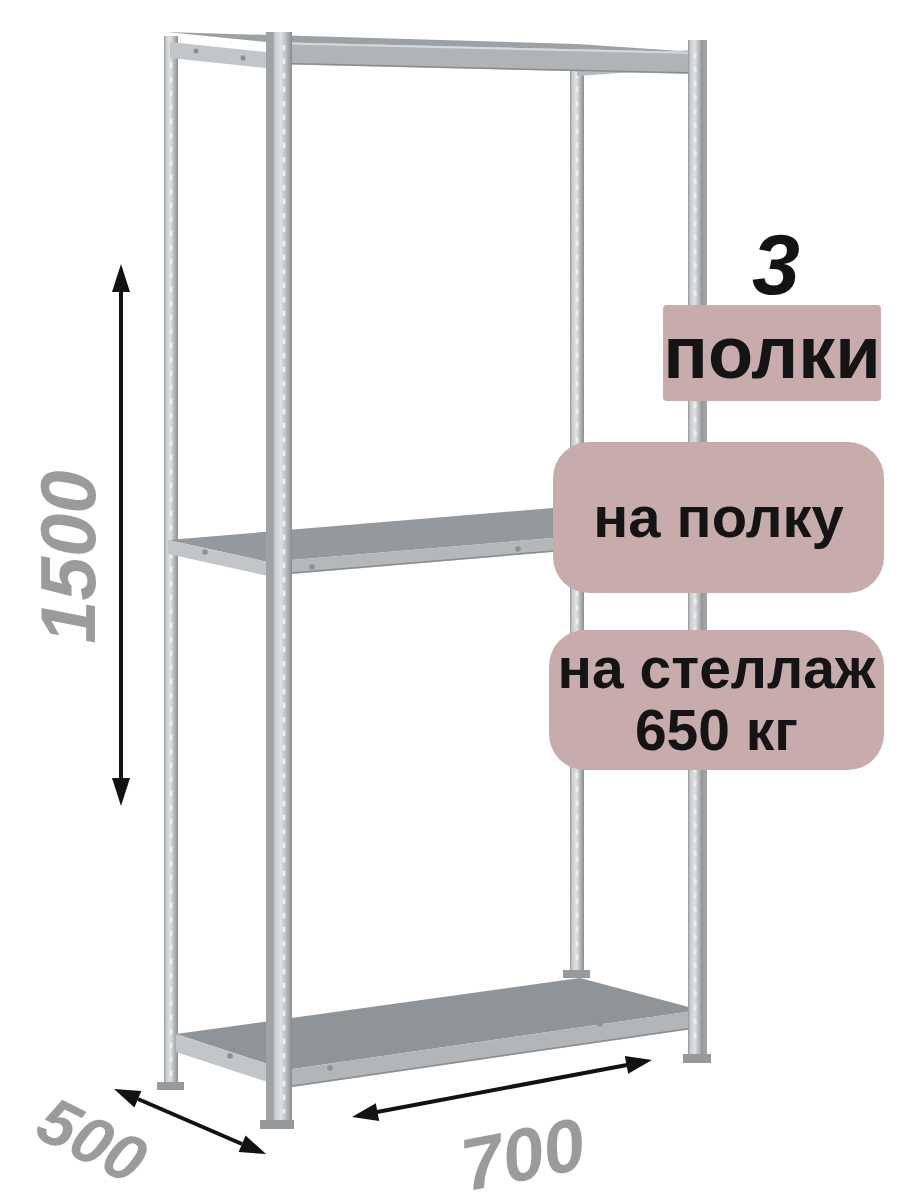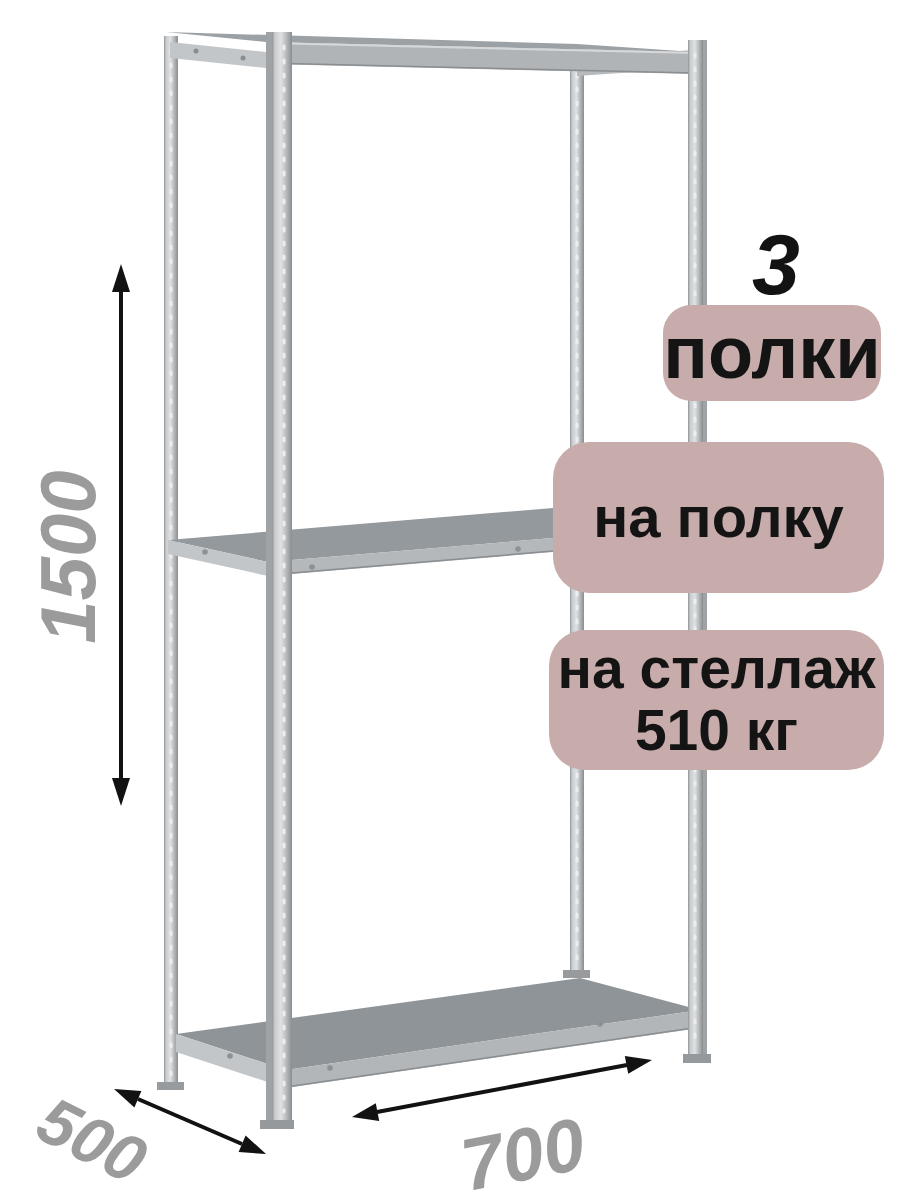--- a/index.html
+++ b/index.html
@@ -17,21 +17,21 @@
   #dim-width {left:423px;top:1117px;width:200px;height:76px;line-height:76px;font-size:74px;transform:rotate(-11deg);}
   #shelf-count-number{
     position:absolute;left:716px;top:219px;width:120px;height:90px;line-height:90px;
     text-align:center;font-size:86px;font-weight:bold;font-style:italic;color:#131313;
   }
   .badge{
     position:absolute;background:#c7acab;color:#141414;font-weight:bold;
     display:flex;flex-direction:column;align-items:center;justify-content:center;
     text-align:center;line-height:1.08;
   }
-  #badge-shelf-count{left:663px;top:305px;width:218px;height:96px;border-radius:28px;font-size:74px;}
+  #badge-shelf-count{left:663px;top:305px;width:218px;height:96px;border-radius:4px;font-size:74px;}
   #badge-per-shelf {left:553px;top:442px;width:331px;height:151px;border-radius:36px;font-size:58px;gap:24px;}
   #badge-per-rack  {left:549px;top:630px;width:335px;height:140px;border-radius:36px;font-size:57px;}
 </style>
 </head>
 <body>
 
 <div class="page">
 
   <svg width="900" height="1200" viewBox="0 0 900 1200">
     <defs>
@@ -127,16 +127,16 @@
   <div class="badge" id="badge-shelf-count">
     <span>полки</span>
   </div>
 
   <div class="badge" id="badge-per-shelf">
     <span>на полку</span>
   </div>
 
   <div class="badge" id="badge-per-rack">
     <span>на стеллаж</span>
-    <span>510 кг</span>
+    <span>650 кг</span>
   </div>
 
 </div>
 
 </body></html>

